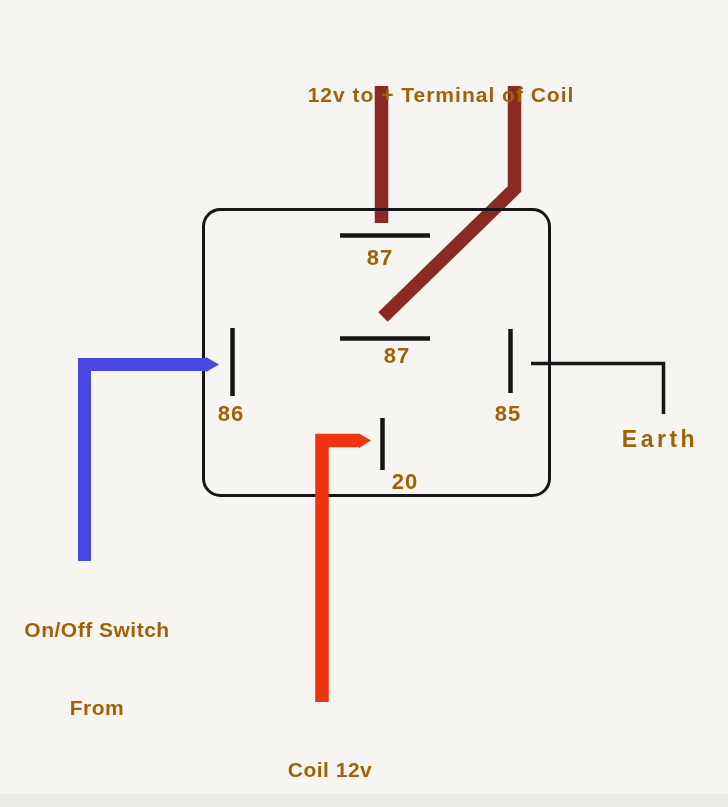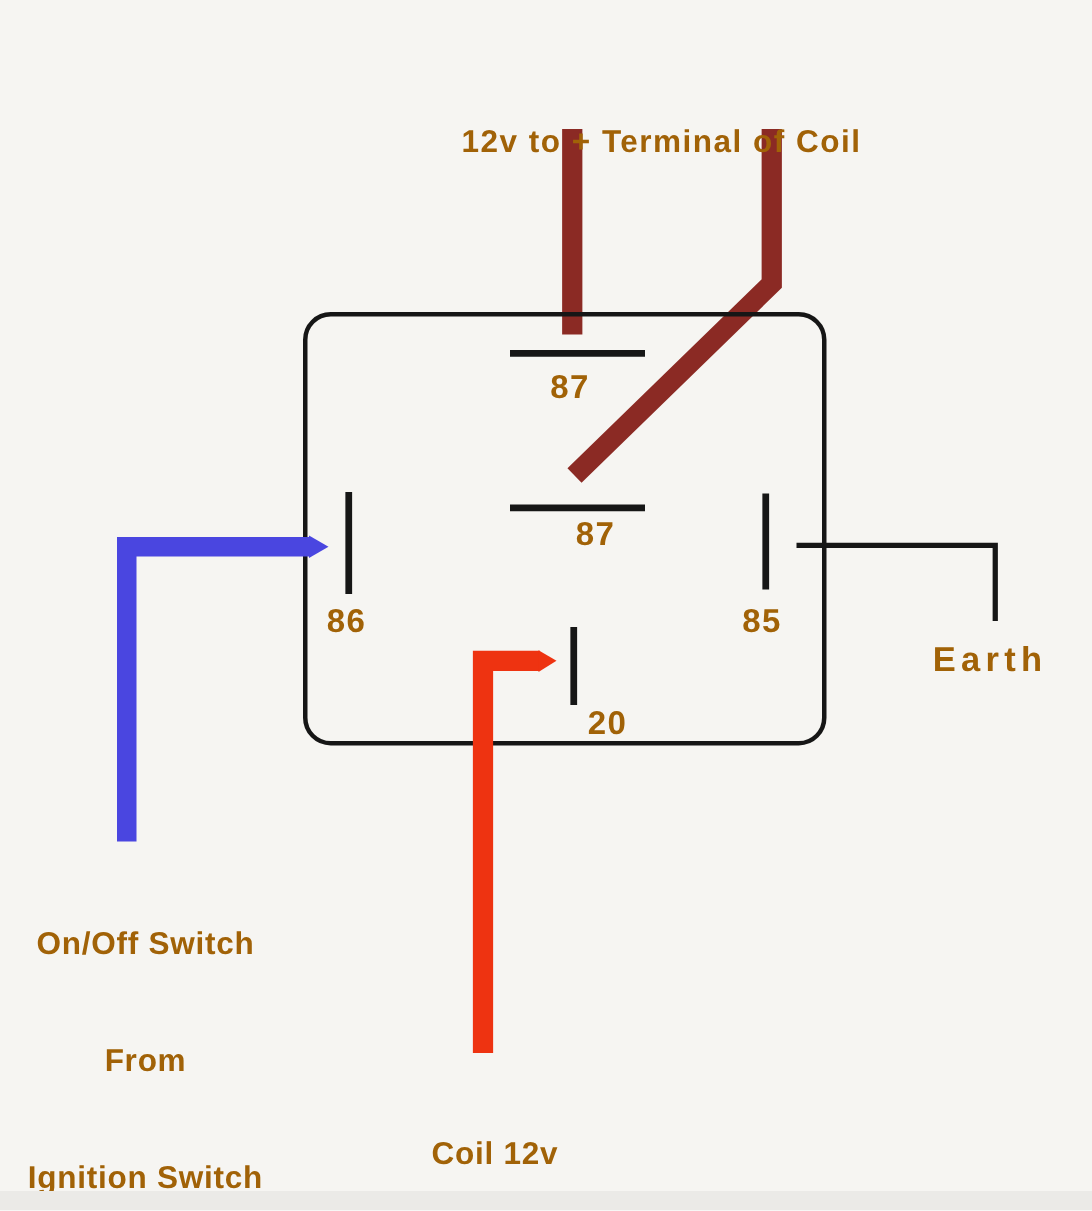--- a/index.html
+++ b/index.html
@@ -107,21 +107,20 @@
   <div class="txt terminal-label t87-mid">87</div>
   <div class="txt terminal-label t86">86</div>
   <div class="txt terminal-label t85">85</div>
   <div class="txt terminal-label t30">20</div>
 
   <div class="txt earth-label">Earth</div>
 
   <div class="txt trigger-label">
     <div>On/Off Switch</div>
     <div>From</div>
-    <div>Ignition Switch</div>
   </div>
 
   <div class="txt power-label">
     <div>Coil 12v</div>
     
     
   </div>
 
   <div class="bottom-strip"></div>
 </div>

